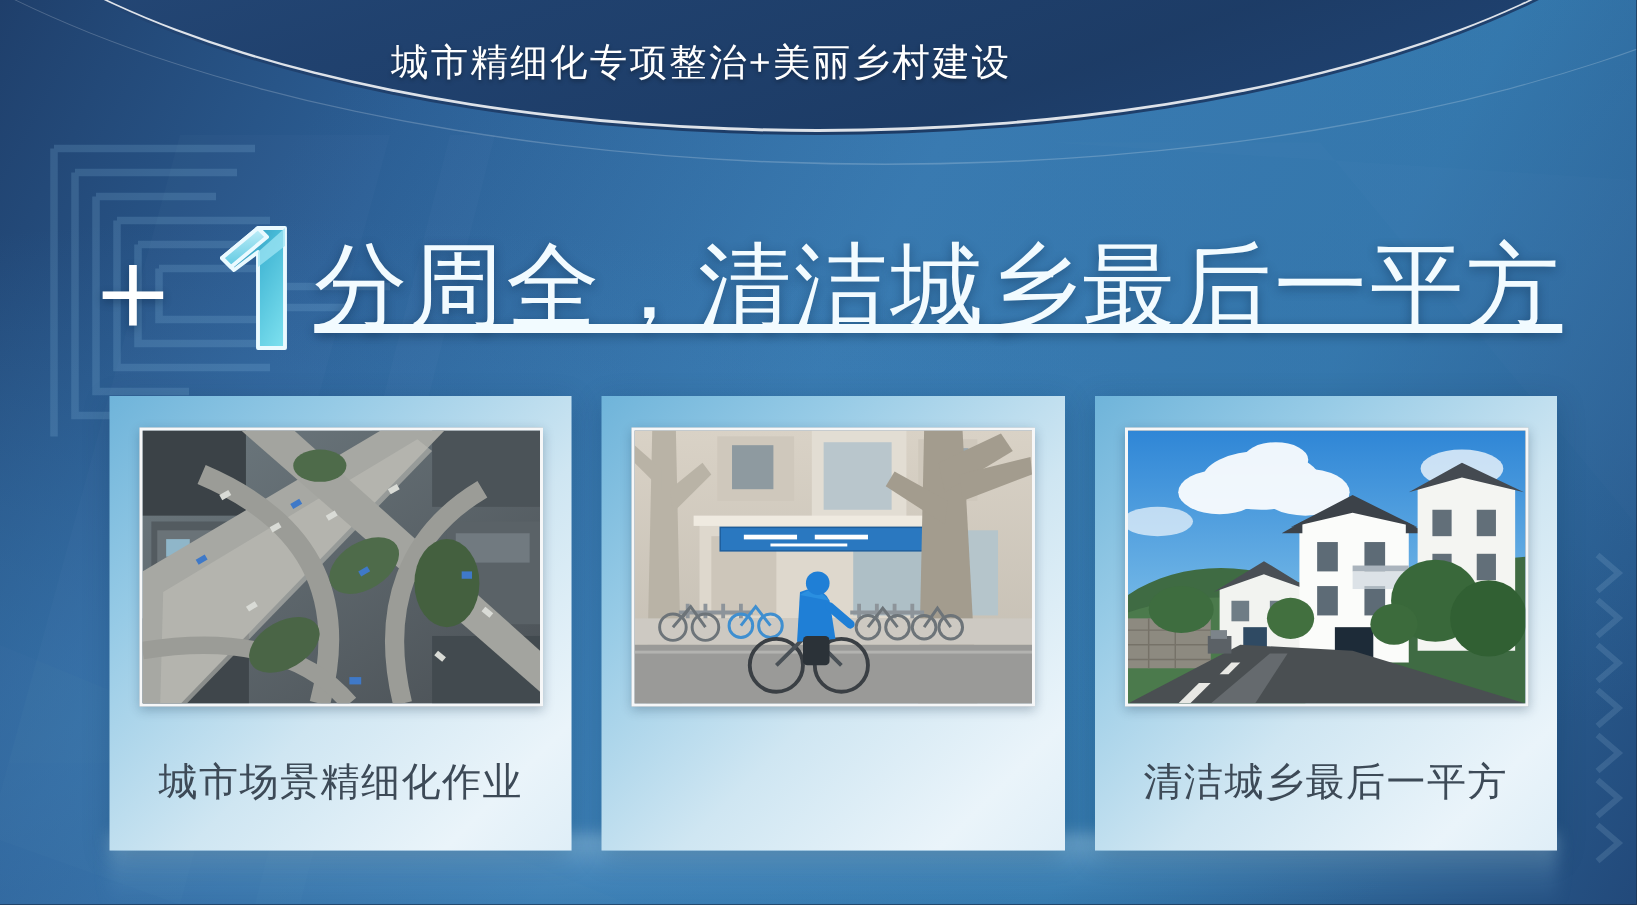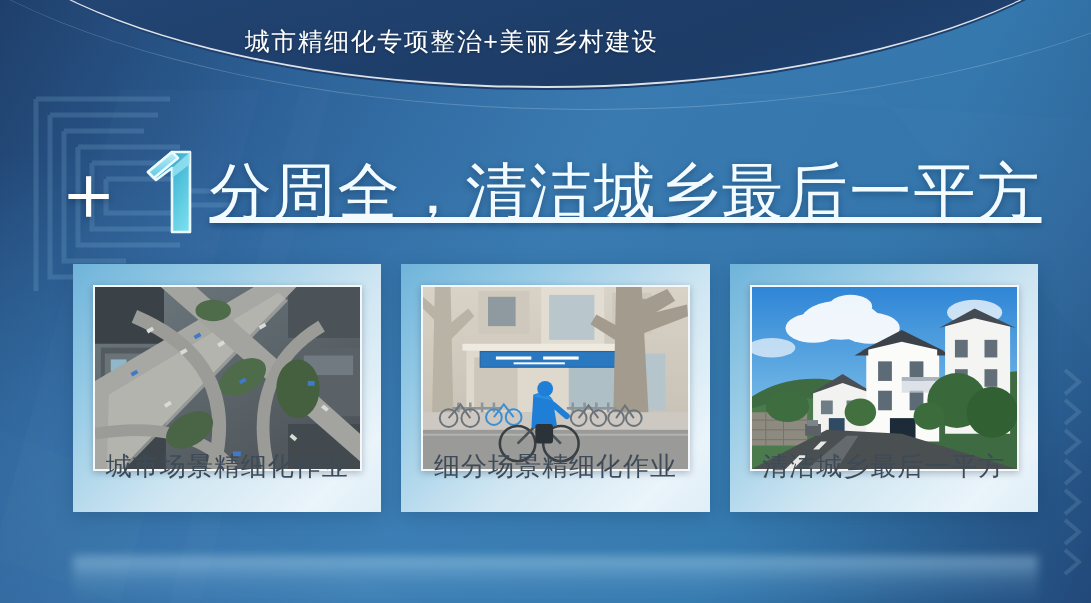--- a/index.html
+++ b/index.html
@@ -29,21 +29,21 @@
   .toparc2{
     position:absolute;left:-160px;top:-190px;width:1500px;height:300px;
     border-radius:0 0 50% 50%/0 0 100% 100%;
     border-bottom:1px solid rgba(255,255,255,.20);
     box-sizing:border-box;
   }
 
   .slide-title{
     position:absolute;left:0;top:25px;width:903px;text-align:center;
     color:#fff;font-size:25px;letter-spacing:1.5px;font-weight:400;
-    text-shadow:0 1px 3px rgba(0,0,0,.35);z-index:6;
+    text-shadow:0 1px 3px rgba(0,0,0,.35);z-index:6;padding-left:16px;
   }
 
   
   .maze{position:absolute;left:30px;top:95px;width:240px;height:200px;z-index:1;opacity:.55;}
   .maze path{fill:none;stroke:#8fc3e4;stroke-opacity:.35;}
 
   
   .streaks{position:absolute;inset:0;z-index:1;pointer-events:none;opacity:.30;}
 
   
@@ -59,21 +59,21 @@
   .headtext{
     color:#f2fbff;font-size:62px;line-height:1;letter-spacing:2px;font-weight:400;
     text-shadow:0 2px 7px rgba(10,40,70,.45);
     text-decoration:underline;
   }
 
   
   .cards{position:absolute;left:73px;top:264px;width:965px;height:294px;z-index:5;
          display:flex;gap:20px;}
   .card{
-    position:relative;width:309px;height:248px;
+    position:relative;width:309px;height:303px;
     background:linear-gradient(135deg,#6fb4da 0%,#97cbe6 26%,#cfe6f2 58%,#eaf4fa 86%,#dfeef7 100%);
     box-shadow:0 4px 18px rgba(10,40,70,.22);
     padding-left:40px;
   }
   .card .photo{
     position:absolute;left:20px;top:21px;width:269px;height:186px;
     border:2px solid rgba(255,255,255,.92);box-sizing:border-box;overflow:hidden;
     box-shadow:0 2px 7px rgba(10,40,70,.28);background:#8a9aa6;
   }
   .card .photo svg{display:block;width:100%;height:100%;}
@@ -296,21 +296,20 @@
             <circle cx="140" cy="160" r="18" fill="none" stroke="#3a3f44" stroke-width="2.6"></circle>
             <path d="M96,160 L118,138 L140,160 M118,138 L106,150" stroke="#4a5157" stroke-width="2.6" fill="none"></path>
             <path d="M112,110 q14,-6 20,6 l4,26 l-26,2 z" fill="#1f7fd6"></path>
             <path d="M112,112 q10,-8 20,4" fill="#2a8fe0"></path>
             <rect x="114" y="140" width="18" height="20" fill="#2b3238" rx="3"></rect>
             <circle cx="124" cy="104" r="8" fill="#1f7fd6"></circle>
             <path d="M132,120 L146,132" stroke="#1f7fd6" stroke-width="6" stroke-linecap="round"></path>
           </g>
         </svg>
       </div>
-      <div class="caption">细分场景精细化作业</div>
     </div>
 
     <div class="card">
       <div class="photo">
         <svg viewBox="0 0 269 186" preserveAspectRatio="none">
           <defs>
             <linearGradient id="sky" x1="0" y1="0" x2="0" y2="1">
               <stop offset="0%" stop-color="#2f86d6"></stop>
                 <stop offset="70%" stop-color="#79bce8"></stop>
               <stop offset="100%" stop-color="#b9dcf2"></stop>

